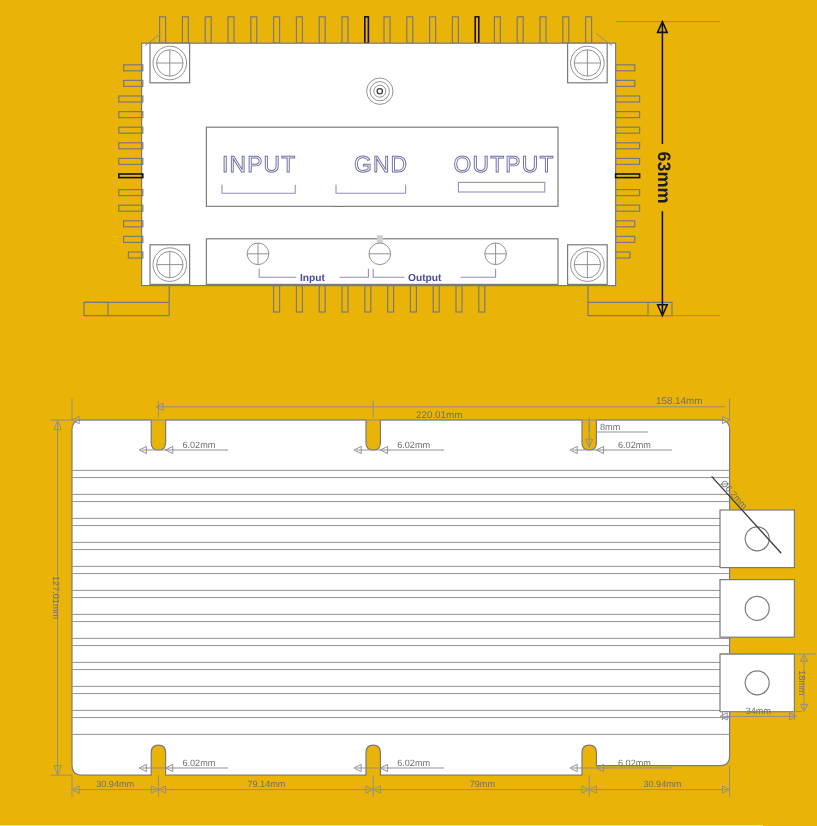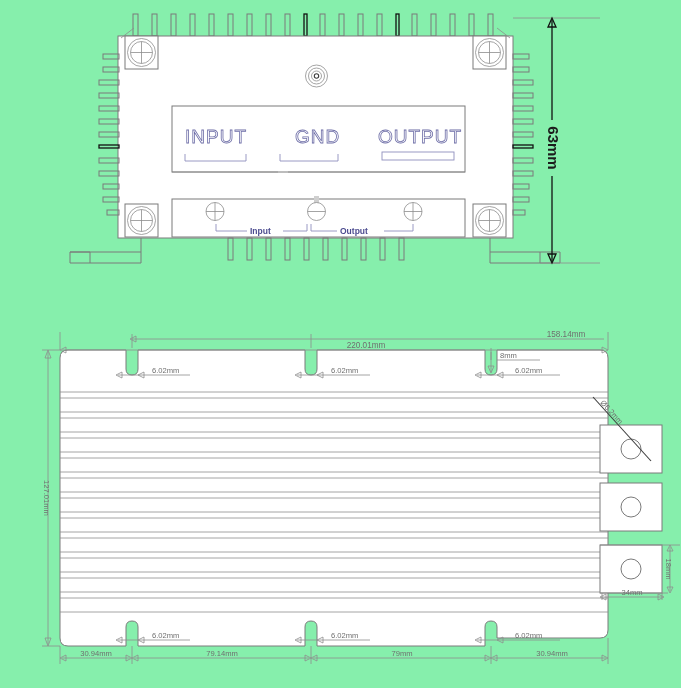--- a/index.html
+++ b/index.html
@@ -11,21 +11,21 @@
     width: 681px;
     height: 688px;
     font-family: "Liberation Sans", sans-serif;
     color: #5a5a5a;
     overflow: hidden;
   }
   #sheet {
     position: relative;
     width: 681px;
     height: 688px;
-    background: #86efac;
+    background: #eab308;
   }
   svg.drawing {
     position: absolute;
     left: 0;
     top: 0;
     width: 681px;
     height: 688px;
   }
   .dim-text {
     font-family: "Liberation Sans", sans-serif;

